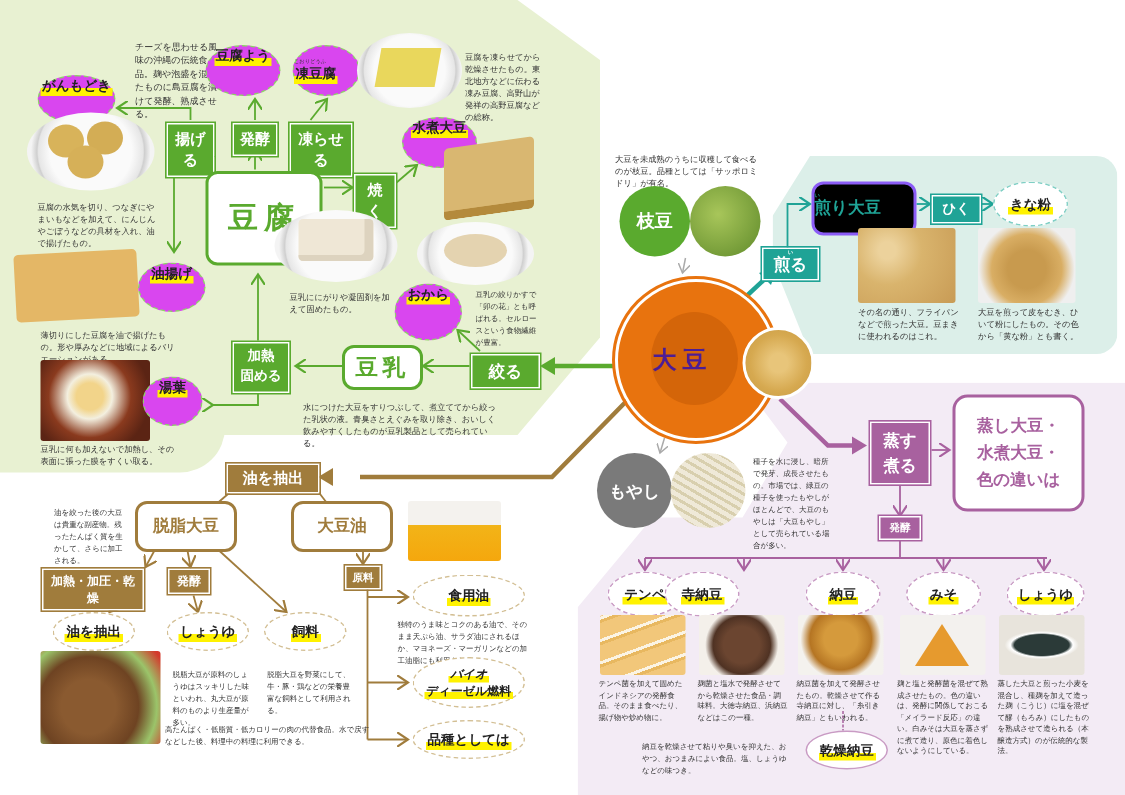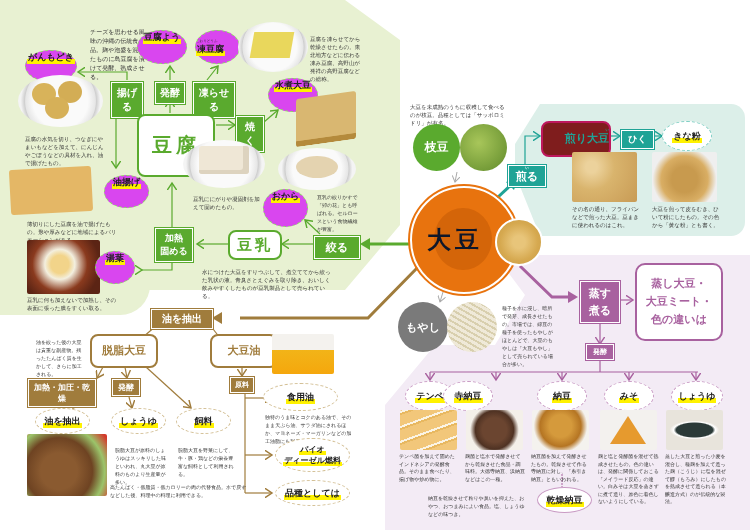--- a/index.html
+++ b/index.html
@@ -20,21 +20,21 @@
   .note { font-size:6px; line-height:9px; color:#333; }
 
   
   .gbox { background:#5aaa2e; color:#fff; font-weight:bold; font-size:10px; text-align:center; padding:3px 4px; border:1px solid #fff; outline:1px solid #5aaa2e; }
   .gbig { background:#fff; border:2px solid #5aaa2e; border-radius:8px; color:#5aaa2e; font-weight:bold; text-align:center; }
   .bubble { background:#d946ef; border:1.5px dashed #8fcf6a; border-radius:50%; display:flex; align-items:flex-start; justify-content:center; }
   .lbl { font-size:9px; font-weight:bold; color:#222; background:linear-gradient(transparent 60%, #fff200 60%); padding:0 1px; white-space:nowrap; }
 
   
   .tbox { background:#1fa396; color:#fff; font-weight:bold; text-align:center; border:1px solid #fff; outline:1px solid #1fa396; }
-  .tbig { background:#7f1d1d; border:2px solid #be185d; border-radius:8px; color:#1fa396; font-weight:bold; text-align:right; }
+  .tbig { background:#000000; border:2px solid #8b5cf6; border-radius:8px; color:#1fa396; font-weight:bold; text-align:left; }
   .tbubble { background:#fff; border:1.5px dashed #7fcfc5; border-radius:50%; display:flex; align-items:center; justify-content:center; }
 
   
   .pbox { background:#a8619f; color:#fff; font-weight:bold; text-align:center; border:1px solid #fff; outline:1px solid #a8619f; }
   .pbig { background:#fff; border:2px solid #a8619f; border-radius:10px; color:#a8619f; font-weight:bold; text-align:center; }
   .pbubble { background:#fff; border:1.5px dashed #c99bc4; border-radius:50%; display:flex; align-items:center; justify-content:center; }
 
   
   .bbox { background:#a07c3c; color:#fff; font-weight:bold; text-align:center; border:1px solid #fff; outline:1px solid #a07c3c; }
   .bbig { background:#fff; border:2px solid #a07c3c; border-radius:8px; color:#a07c3c; font-weight:bold; text-align:center; }
@@ -180,21 +180,21 @@
 
 <div class="abs plate" style="left:278px;top:148px;width:78px;height:42px;">
   <div style="position:absolute;left:18px;top:8px;width:42px;height:22px;border-radius:50%;background:#e4d3b0;"></div>
 </div>
 <div class="abs bubble" style="left:263px;top:189px;width:45px;height:38px;">
     <span class="lbl">おから</span>
   </div>
 <div class="abs note" style="left:317px;top:193px;width:45px;font-size:5px;line-height:8px;">豆乳の絞りかすで「卯の花」とも呼ばれる。セルロースという食物繊維が豊富。</div>
 
 <div class="abs" style="left:10px;top:168px;width:82px;height:45px;background:#e4b766;border-radius:3px;transform:rotate(-3deg);"></div>
-<div class="abs bubble" style="left:104px;top:175px;width:45px;height:33px;">
+<div class="abs bubble" style="left:92px;top:175px;width:45px;height:33px;">
     <span class="lbl">油揚げ</span>
   </div>
 <div class="abs note" style="left:27px;top:220px;width:92px;font-size:5.5px;line-height:8px;">薄切りにした豆腐を油で揚げたもの。形や厚みなどに地域によるバリエーションがある。</div>
 
 <div class="abs photo" style="left:27px;top:240px;width:73px;height:54px;background:radial-gradient(circle at 45% 45%, #f2d48a 18%, #f3efdf 30%, #8a3a1e 55%, #5b2414 80%);"></div>
 <div class="abs bubble" style="left:95px;top:251px;width:40px;height:33px;">
     <span class="lbl">湯葉</span>
   </div>
 <div class="abs note" style="left:27px;top:296px;width:90px;font-size:5.5px;line-height:8px;">豆乳に何も加えないで加熱し、その表面に張った膜をすくい取る。</div>
 
@@ -205,21 +205,21 @@
 <div class="abs gbig" style="left:228px;top:230px;width:54px;height:30px;font-size:15px;line-height:26px;letter-spacing:3px;">豆乳</div>
 <div class="abs gbox" style="left:314px;top:236px;width:46px;font-size:11px;">絞る</div>
 <div class="abs note" style="left:202px;top:268px;width:130px;font-size:5.5px;line-height:8px;">水につけた大豆をすりつぶして、煮立ててから絞った乳状の液。青臭さとえぐみを取り除き、おいしく飲みやすくしたものが豆乳製品として売られている。</div>
 
 <div class="abs note" style="left:410px;top:103px;width:100px;font-size:5.5px;line-height:8px;">大豆を未成熟のうちに収穫して食べるのが枝豆。品種としては「サッポロミドリ」が有名。</div>
 <div class="abs" style="left:413px;top:124px;width:47px;height:47px;border-radius:50%;background:#5aaa2e;color:#fff;font-weight:bold;font-size:12px;display:flex;align-items:center;justify-content:center;">枝豆</div>
 <div class="abs" style="left:460px;top:124px;width:47px;height:47px;border-radius:50%;background:radial-gradient(circle at 40% 40%, #a8c65a, #5f8a2a);"></div>
 
 <div class="abs" style="left:410px;top:186px;width:108px;height:108px;border-radius:50%;background:#e8730e;border:2px solid #fff;outline:2px solid #e8730e;display:flex;align-items:center;justify-content:center;">
   <div style="position:absolute;left:22px;top:20px;width:58px;height:62px;border-radius:50%;background:#d46509;"></div>
-  <span style="position:relative;color:#0f172a;font-weight:bold;font-size:24px;letter-spacing:4px;margin-right:18px;">大豆</span>
+  <span style="position:relative;color:#4c1d95;font-weight:bold;font-size:16px;letter-spacing:4px;margin-right:18px;">大豆</span>
 </div>
 <div class="abs" style="left:495px;top:218px;width:48px;height:48px;border-radius:50%;background:radial-gradient(circle, #e8c57a 20%, #d6a950 60%, #c89a44);border:2px solid #fff;"></div>
 
 <div class="abs tbox" style="left:508px;top:165px;width:38px;height:22px;font-size:11px;line-height:14px;">
   <div style="font-size:3.5px;line-height:4px;">い</div>
   <div>煎る</div>
 </div>
 <div class="abs tbig" style="left:541px;top:121px;width:70px;height:36px;font-size:11px;line-height:14px;padding-top:5px;">
   <div style="font-size:3.5px;line-height:4px;">い</div>
   <div>煎り大豆</div>
@@ -236,21 +236,21 @@
 <div class="abs" style="left:398px;top:302px;width:50px;height:50px;border-radius:50%;background:#7a7a7a;color:#fff;font-weight:bold;font-size:11px;display:flex;align-items:center;justify-content:center;">もやし</div>
 <div class="abs" style="left:447px;top:302px;width:50px;height:50px;border-radius:50%;background:repeating-linear-gradient(30deg, #efe9d8 0 3px, #d8cfae 3px 5px);"></div>
 <div class="abs note" style="left:502px;top:304px;width:55px;font-size:5px;line-height:8px;">種子を水に浸し、暗所で発芽、成長させたもの。市場では、緑豆の種子を使ったもやしがほとんどで、大豆のもやしは「大豆もやし」として売られている場合が多い。</div>
 
 <div class="abs pbox" style="left:580px;top:281px;width:40px;height:42px;font-size:11px;line-height:17px;padding-top:3px;">
   <div>蒸す</div>
   <div>煮る</div>
 </div>
 <div class="abs pbig" style="left:635px;top:263px;width:88px;height:78px;font-size:11px;line-height:18px;padding-top:10px;">
   <div>蒸し大豆・</div>
-  <div>大豆ミート・</div>
+  <div>水煮大豆・</div>
   <div>色の違いは</div>
 </div>
 <div class="abs pbox" style="left:586px;top:344px;width:28px;font-size:7px;padding:2px;">発酵</div>
 
 <div class="abs pbubble" style="left:405px;top:381px;width:50px;height:30px;">
     <span class="lbl">テンペ</span>
   </div>
 <div class="abs photo" style="left:400px;top:410px;width:57px;height:40px;background:repeating-linear-gradient(-20deg, #f2c77a 0 10px, #e8b860 10px 12px, #fbf4e4 12px 14px);"></div>
 <div class="abs note" style="left:399px;top:453px;width:60px;font-size:5px;line-height:7.5px;">テンペ菌を加えて固めたインドネシアの発酵食品。そのまま食べたり、揚げ物や炒め物に。</div>
 
@@ -281,44 +281,44 @@
 <div class="abs note" style="left:665px;top:453px;width:62px;font-size:5px;line-height:7.5px;">蒸した大豆と煎った小麦を混合し、種麹を加えて造った麹（こうじ）に塩を混ぜて醪（もろみ）にしたものを熟成させて造られる（本醸造方式）のが伝統的な製法。</div>
 
 <div class="abs note" style="left:428px;top:494px;width:100px;font-size:5px;line-height:8px;">納豆を乾燥させて粘りや臭いを抑えた、おやつ、おつまみによい食品。塩、しょうゆなどの味つき。</div>
 <div class="abs pbubble" style="left:537px;top:487px;width:55px;height:26px;border-style:solid;">
     <span class="lbl">乾燥納豆</span>
   </div>
 
 <div class="abs bbox" style="left:151px;top:309px;width:62px;font-size:10px;padding:2px;">油を抽出</div>
 <div class="abs note" style="left:36px;top:338px;width:50px;font-size:5px;line-height:8px;">油を絞った後の大豆は貴重な副産物。残ったたんぱく質を生かして、さらに加工される。</div>
 <div class="abs bbig" style="left:90px;top:334px;width:68px;height:34px;font-size:11px;line-height:30px;">脱脂大豆</div>
-<div class="abs bbig" style="left:210px;top:334px;width:68px;height:34px;font-size:11px;line-height:30px;">大豆油</div>
+<div class="abs bbig" style="left:194px;top:334px;width:68px;height:34px;font-size:11px;line-height:30px;">大豆油</div>
 <div class="abs photo" style="left:272px;top:334px;width:62px;height:40px;background:linear-gradient(180deg, #f4f2ee 40%, #f2b418 40%, #f5a70d);"></div>
 
 <div class="abs bbox" style="left:28px;top:379px;width:68px;font-size:8px;padding:2px;">加熱・加圧・乾燥</div>
 <div class="abs bbox" style="left:112px;top:379px;width:28px;font-size:8px;padding:2px;">発酵</div>
 <div class="abs bbox" style="left:230px;top:377px;width:24px;font-size:7px;padding:2px;">原料</div>
 
 <div class="abs bbubble" style="left:35px;top:408px;width:55px;height:26px;">
     <span class="lbl">油を抽出</span>
   </div>
 <div class="abs photo" style="left:27px;top:434px;width:80px;height:62px;background:radial-gradient(circle at 40% 60%, #8a5a30 30%, #6e4322 55%, #9bc46a 75%, #d33a2c 95%);"></div>
 <div class="abs bbubble" style="left:111px;top:408px;width:55px;height:26px;">
     <span class="lbl">しょうゆ</span>
   </div>
 <div class="abs note" style="left:115px;top:446px;width:55px;font-size:5px;line-height:8px;">脱脂大豆が原料のしょうゆはスッキリした味といわれ、丸大豆が原料のものより生産量が多い。</div>
 <div class="abs bbubble" style="left:176px;top:408px;width:55px;height:26px;text-align:center;">
     <span class="lbl">飼料</span>
   </div>
 <div class="abs note" style="left:178px;top:446px;width:60px;font-size:5px;line-height:8px;">脱脂大豆を野菜にして、牛・豚・鶏などの栄養豊富な飼料として利用される。</div>
 <div class="abs note" style="left:110px;top:483px;width:140px;font-size:5px;line-height:8px;">高たんぱく・低脂質・低カロリーの肉の代替食品。水で戻すなどした後、料理中の料理に利用できる。</div>
 
-<div class="abs bbubble" style="left:263px;top:383px;width:75px;height:28px;text-align:right;">
+<div class="abs bbubble" style="left:275px;top:383px;width:75px;height:28px;text-align:right;">
     <span class="lbl">食用油</span>
   </div>
 <div class="abs note" style="left:265px;top:413px;width:90px;font-size:5px;line-height:8px;">独特のうま味とコクのある油で、そのまま天ぷら油、サラダ油にされるほか、マヨネーズ・マーガリンなどの加工油脂にも利用される。</div>
 <div class="abs bbubble" style="left:275px;top:438px;width:75px;height:34px;flex-direction:column;">
-  <span class="lbl" style="font-size:8px;">バイオ</span>
+  <span class="lbl" style="font-size:8px;font-style:italic;">バイオ</span>
   <span class="lbl" style="font-size:8px;">ディーゼル燃料</span>
 </div>
 <div class="abs bbubble" style="left:275px;top:480px;width:75px;height:26px;">
     <span class="lbl">品種としては</span>
   </div>
 
 </body></html>

